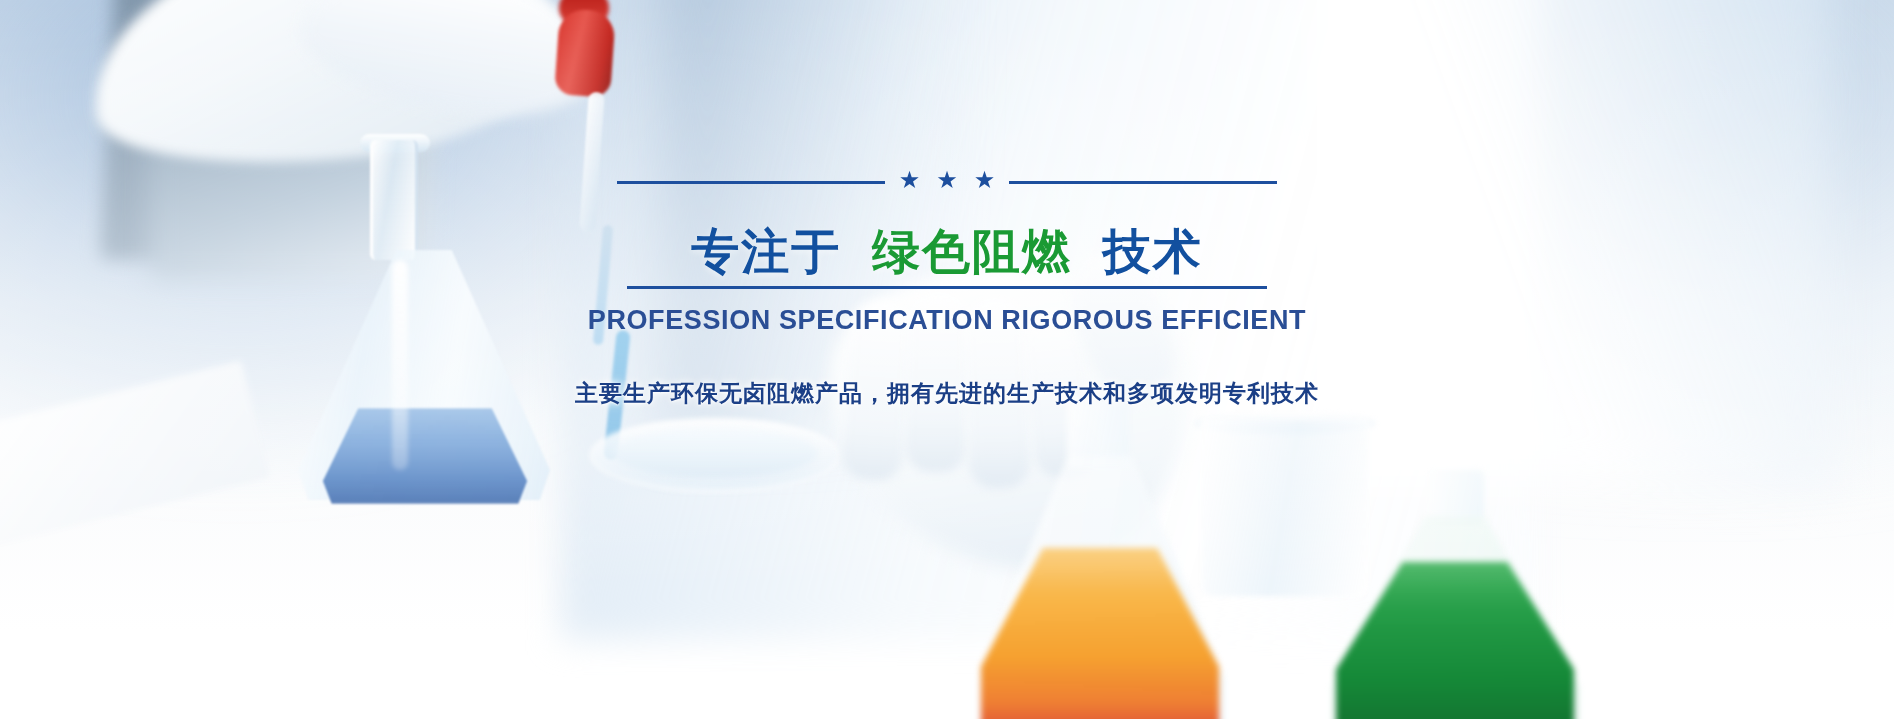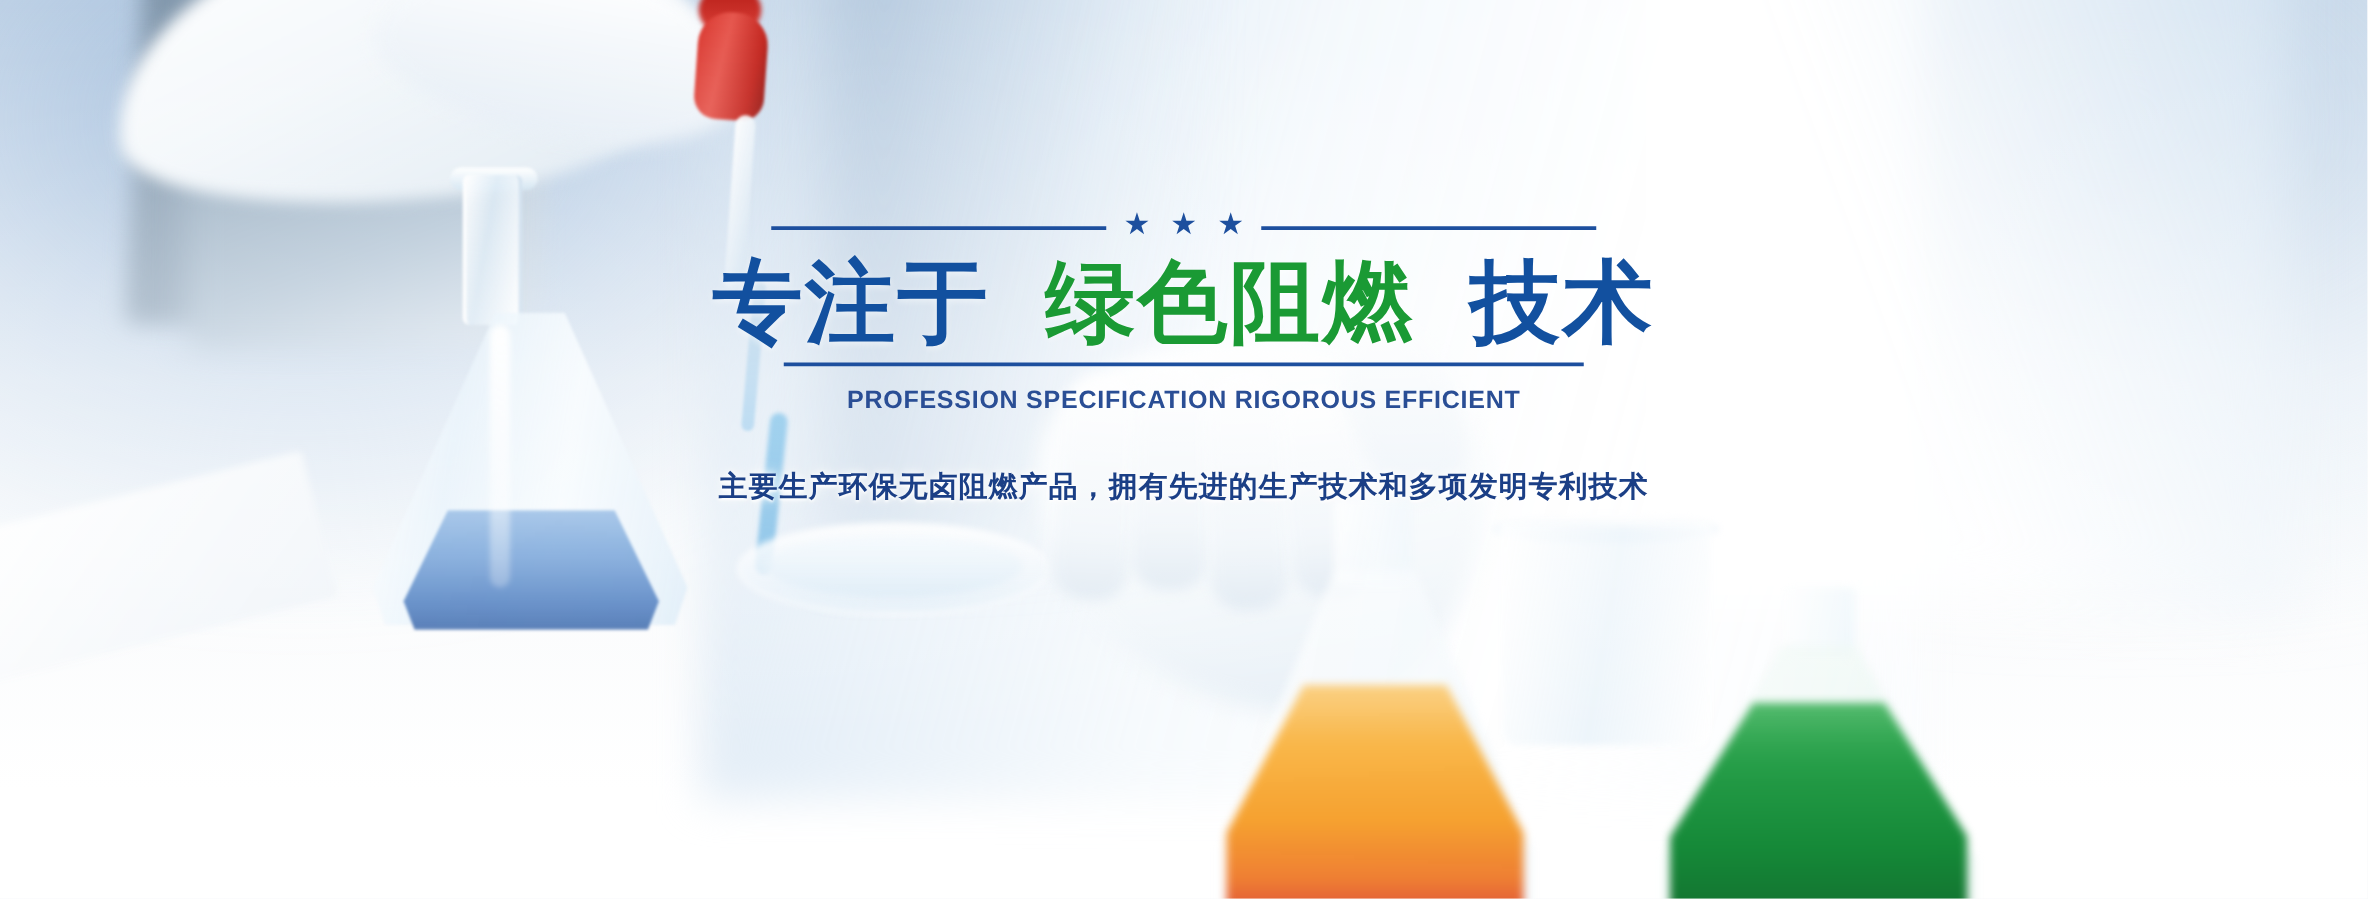--- a/index.html
+++ b/index.html
@@ -303,41 +303,41 @@
     background:#1d4f9e;
   }
   .stars{ display:flex; gap:16px; align-items:center; }
   .star-glyph{
     color:#1d4f9e; font-size:24px; line-height:1;
     display:inline-block; transform:translateY(-2px);
   }
 
   
   .headline{
-    margin-top:10px;
-    font-size:72px;
+    margin-top:32px;
+    font-size:48px;
     font-weight:700;
     letter-spacing:2px;
     line-height:1.08;
     white-space:nowrap;
     text-shadow:0 2px 6px rgba(255,255,255,.55);
   }
   .h-blue{ color:#12509f; }
   .h-green{ color:#1a9a34; }
 
   
   .headline-rule{
     width:640px; height:3px; background:#1d4f9e;
     margin-top:8px;
   }
 
   
   .subtitle{
     margin-top:16px;
-    font-size:20px;
+    font-size:27px;
     font-weight:700;
     letter-spacing:.6px;
     color:#2a4e95;
     white-space:nowrap;
   }
 
   
   .tagline{
     margin-top:42px;
     font-size:23px;

